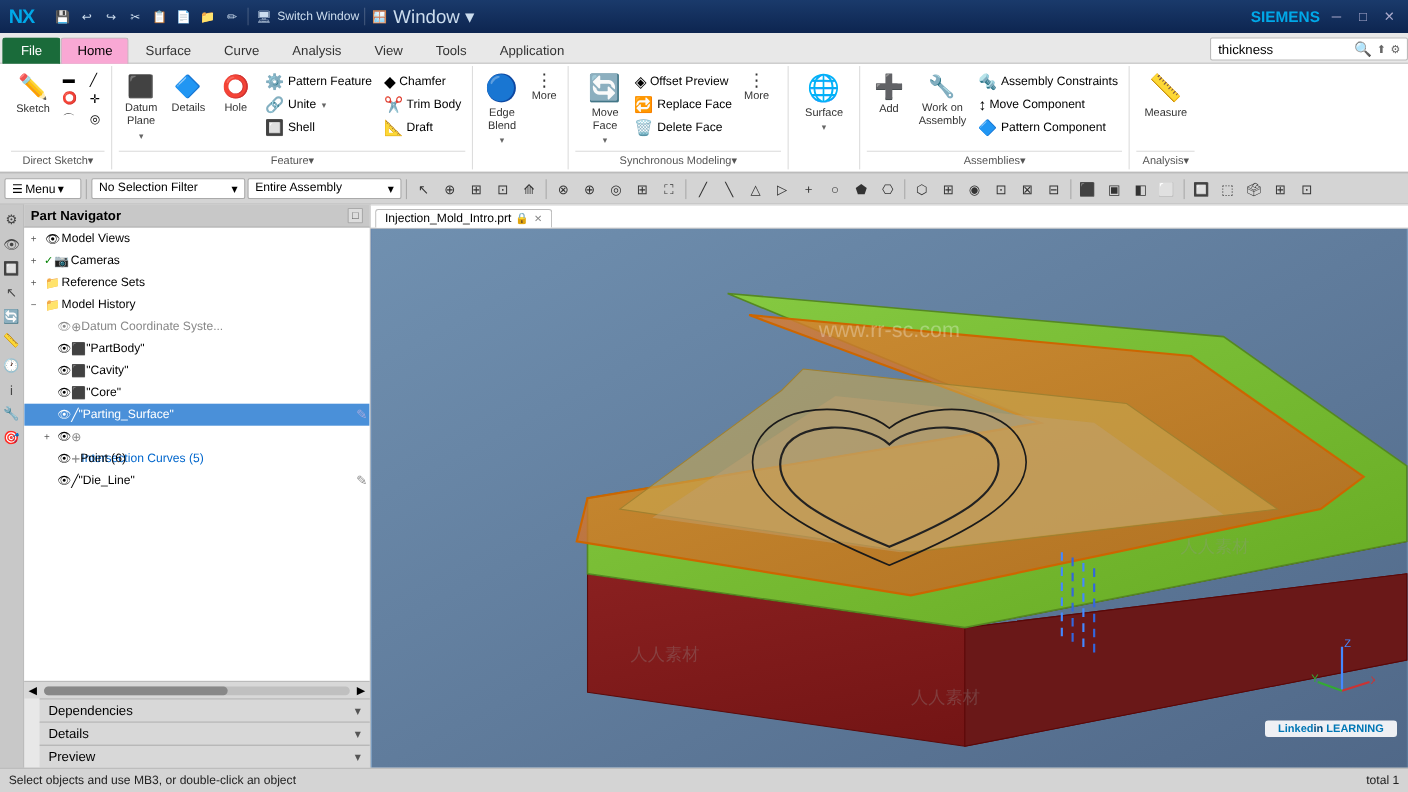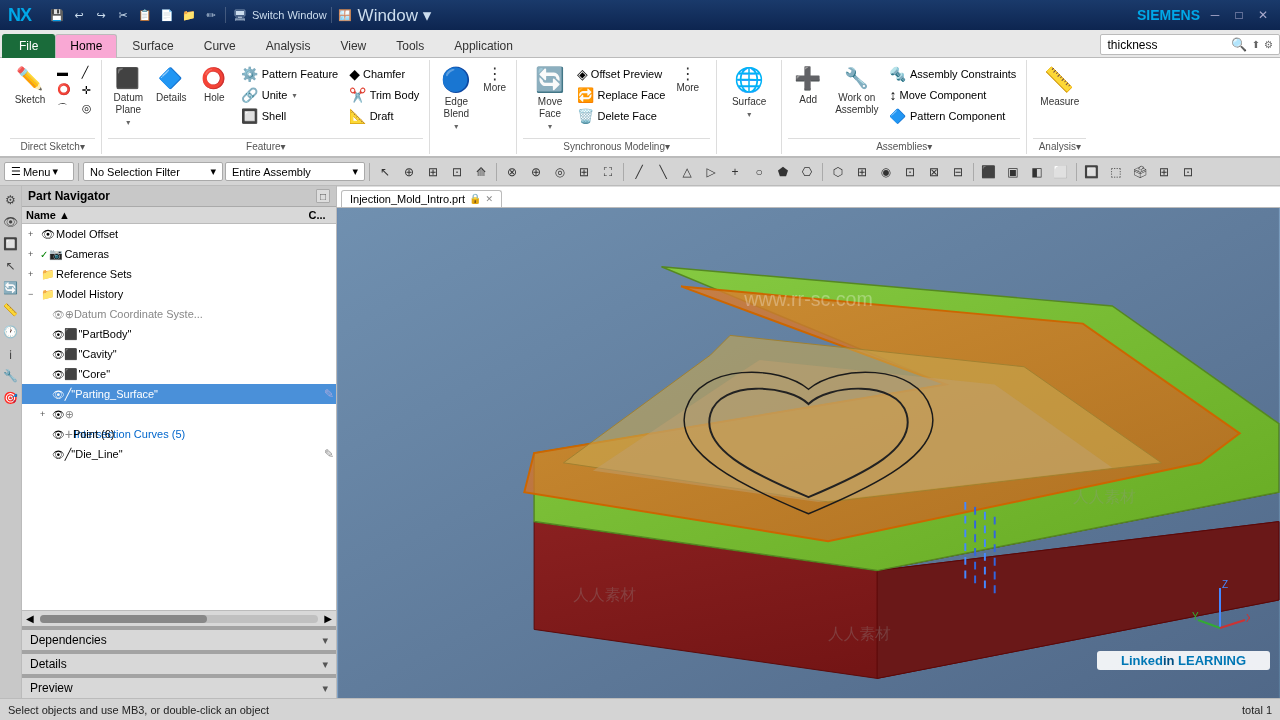--- a/index.html
+++ b/index.html
@@ -139,21 +139,21 @@
       height: 28px;
       display: flex;
       align-items: center;
       padding: 0 4px;
       gap: 2px;
       border-bottom: 1px solid #bbb;
     }
     .tb-icon { width: 22px; height: 22px; display: flex; align-items: center; justify-content: center; font-size: 12px; cursor: pointer; border-radius: 2px; color: #333; }
     .tb-sep { width: 1px; height: 18px; background: #aaa; margin: 0 2px; }
     .tb-dropdown { display: flex; align-items: center; gap: 2px; padding: 2px 6px; background: white; border: 1px solid #aaa; border-radius: 2px; cursor: pointer; font-size: 11px; min-width: 100px; }
-    .tb-dropdown2 { display: flex; align-items: center; gap: 2px; padding: 2px 6px; background: white; border: 1px solid #aaa; border-radius: 2px; cursor: pointer; font-size: 11px; min-width: 140px; }
+    .tb-dropdown2 { display: flex; align-items: flex-start; gap: 2px; padding: 2px 6px; background: white; border: 1px solid #aaa; border-radius: 2px; cursor: pointer; font-size: 11px; min-width: 140px; }
 
     
     #main-content {
       display: flex;
       height: calc(720px - 30px - 28px - 100px - 28px - 22px);
     }
 
     
     #sidebar {
       width: 315px;
@@ -191,21 +191,21 @@
     .nav-item .nav-icon { width: 16px; height: 14px; font-size: 11px; display: inline-flex; align-items: center; justify-content: center; }
     .nav-item-text { flex: 1; }
     .nav-item-text.link { color: #0066cc; margin-top: 39px; }
 
     
     #nav-scrollbar { height: 16px; background: #d8d8d8; display: flex; align-items: center; padding: 0 2px; border-top: 1px solid #bbb; }
     .scroll-arrow { font-size: 10px; cursor: pointer; padding: 0 2px; }
     .scroll-track { flex: 1; background: #c0c0c0; height: 8px; border-radius: 4px; margin: 0 4px; position: relative; }
 
     
-    .collapse-panel { border-top: 4px solid #a3a3a3; }
+    .collapse-panel { border-top: 1px solid #a3a3a3; margin-left: 14px; }
     .collapse-header { background: #d8d8d8; padding: 3px 8px; display: flex; align-items: center; justify-content: space-between; cursor: pointer; font-size: 12px; }
     .collapse-arrow { font-size: 11px; color: #555; }
 
     
     #left-icons {
       width: 22px;
       background: #c8c8c8;
       border-right: 1px solid #bbb;
       display: flex;
       flex-direction: column;
@@ -278,23 +278,23 @@
     }
     #statusbar-left { color: #222; }
     #statusbar-right { display: flex; align-items: center; gap: 12px; color: #222; }
 
     
     #linkedin-badge {
       position: absolute;
       bottom: 28px;
       right: 10px;
       background: rgba(255,255,255,0.9);
-      padding: 2px 24px;
+      padding: 2px 12px;
       border-radius: 3px;
-      font-size: 13px;
+      font-size: 10px;
       color: #0077b5;
       font-weight: 600;
     }
 
     
     .more-btn {
       display: flex;
       flex-direction: column;
       align-items: center;
       padding: 2px 4px;
@@ -615,33 +615,26 @@
     <div class="left-icon">🎯</div>
   </div>
 
   <div id="sidebar">
     <div id="part-navigator-header">
       <span>Part Navigator</span>
       <div class="expand-btn">□</div>
     </div>
     <div id="part-nav-content">
 
-      <div class="nav-col-header">
-        <div class="nav-col-name">
-          <span>Name</span>
-          <span>▲</span>
-        </div>
-        <div class="nav-col-c">C...</div>
-      </div>
 
       <div class="nav-item">
         <span class="indent" style="width:4px;"></span>
         <span class="toggle">+</span>
         <span class="nav-icon">👁</span>
-        <span class="nav-item-text">Model Offset</span>
+        <span class="nav-item-text">Model Views</span>
       </div>
 
       <div class="nav-item">
         <span class="indent" style="width:4px;"></span>
         <span class="toggle">+</span>
         <span style="color:green; font-size:10px;">✓</span>
         <span class="nav-icon">📷</span>
         <span class="nav-item-text">Cameras</span>
       </div>
 

